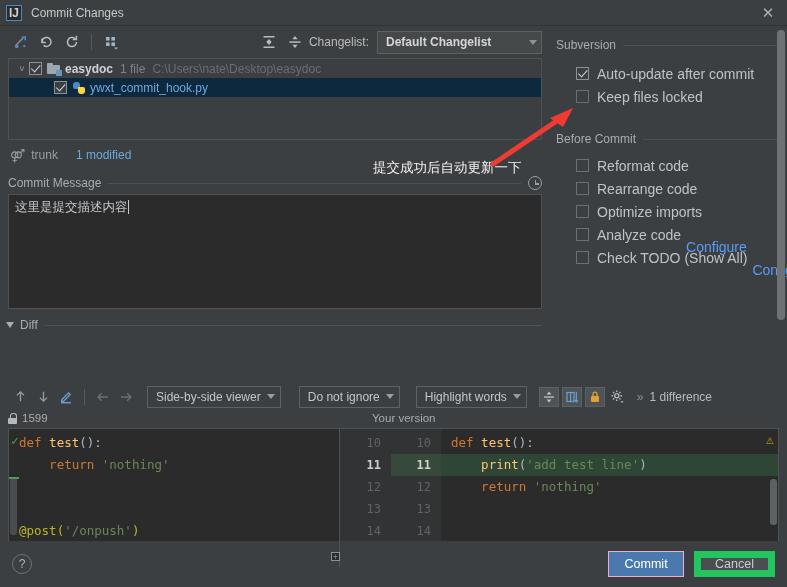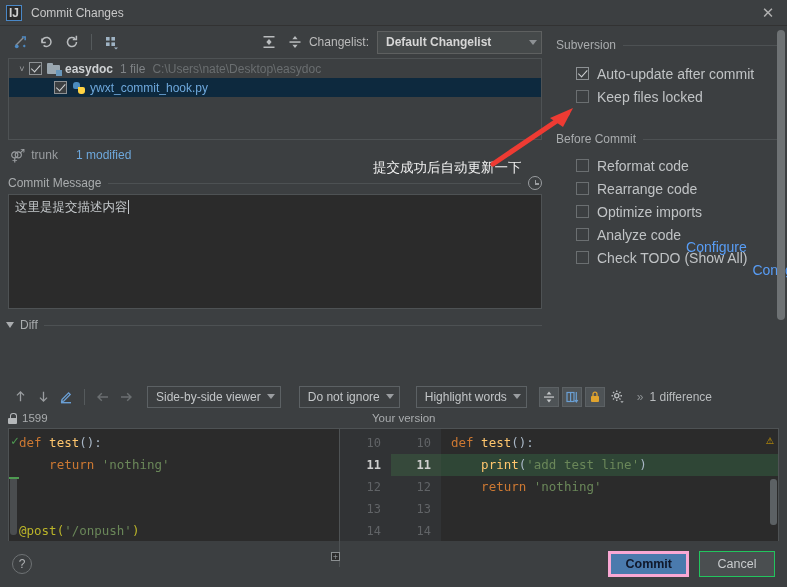--- a/index.html
+++ b/index.html
@@ -365,25 +365,25 @@
     border: 1px solid #6e7274; color: #b0b3b5;
     display: flex; align-items: center; justify-content: center;
     font-size: 12px; cursor: pointer;
   }
   .btn {
     height: 26px; min-width: 76px;
     display: flex; align-items: center; justify-content: center;
     font-size: 12.5px; cursor: pointer; padding: 0 14px;
   }
   .btn.primary {
-    background: #4a7aad; border: 3px solid #f9a8d4; color: #0f172a; font-weight: bold;
+    background: #4a7aad; border: 1px solid #f9a8d4; color: #ffffff; font-weight: normal;
     margin-left: auto;
   }
   .btn.secondary {
-    background: #4a4e50; border: 1px solid #22c55e; color: #c8cbcd;
+    background: #4a4e50; border: 7px solid #22c55e; color: #c8cbcd;
     margin-left: 10px;
   }
 </style>
 </head>
 <body>
 
 <div id="app">
 
   <div class="titlebar">
     <div class="ij-logo">IJ</div>

